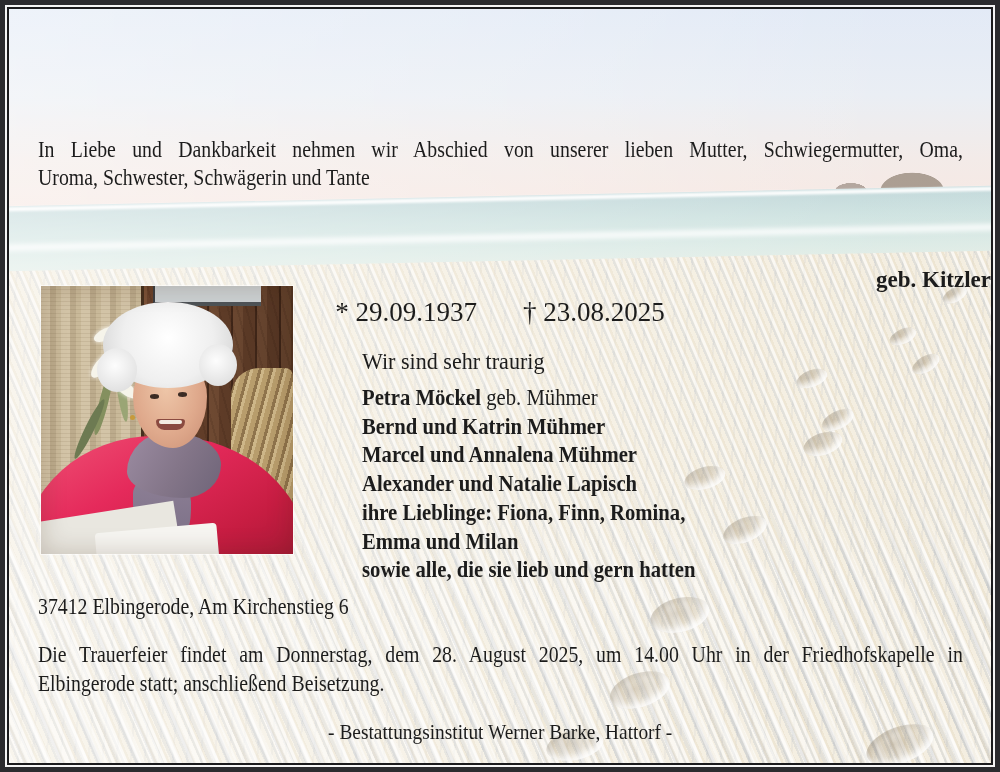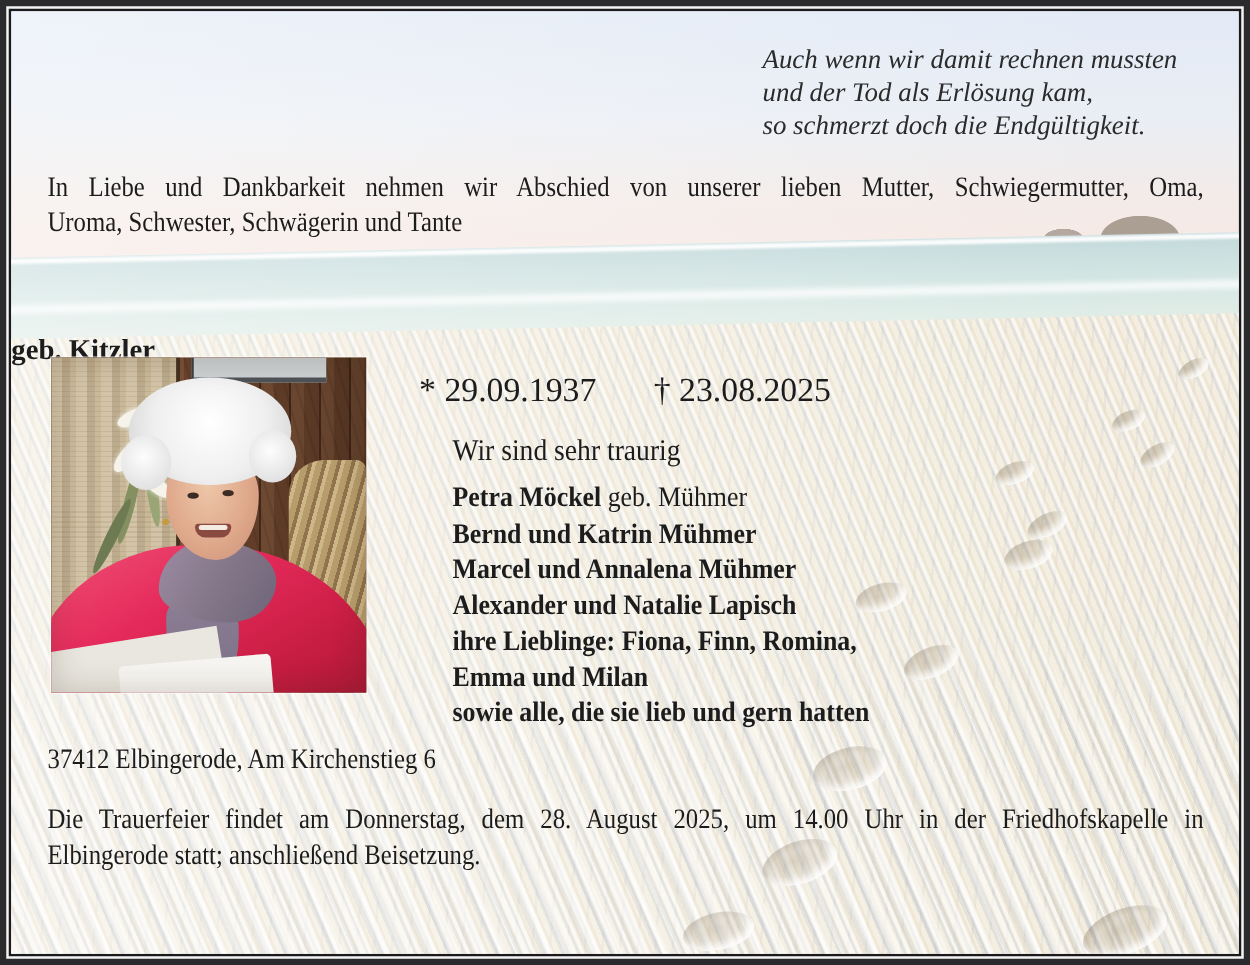--- a/index.html
+++ b/index.html
@@ -34,21 +34,21 @@
   .wash{position:absolute;inset:0;
        background:linear-gradient(90deg, rgba(255,255,255,.42) 0%, rgba(255,255,255,.22) 48%, rgba(255,255,255,.02) 88%);}
 
   
   .t{position:absolute;color:#1c1c1c;}
   .quote{left:601px;top:25px;font-size:21.5px;line-height:26.5px;font-style:italic;color:#2b2b2b;}
   .intro{left:29px;top:127px;width:1051px;font-size:22.5px;line-height:28px;
          transform:scaleX(.88);transform-origin:0 0;}
   .jline{text-align:justify;text-align-last:justify;}
   .name{left:0;top:194px;width:100%;text-align:center;font-size:51px;line-height:58px;font-weight:bold;color:#161616;}
-  .maiden{left:0;top:258px;width:100%;text-align:left;font-size:23px;font-weight:bold;}
+  .maiden{left:0;top:258px;width:100%;text-align:right;font-size:23px;font-weight:bold;}
   .dates{left:0;top:288px;width:100%;text-align:center;font-size:27px;}
   .dates .spacer{display:inline-block;width:46px;}
   .mourning{left:353px;top:339px;transform:scaleX(.92);transform-origin:0 0;width:500px;}
   .lead{font-size:24px;margin:0 0 9px 0;}
   .fam{font-size:22.5px;line-height:28.7px;font-weight:bold;}
   .fam .reg{font-weight:normal;}
   .address{left:29px;top:585px;font-size:22.5px;white-space:nowrap;transform:scaleX(.88);transform-origin:0 0;}
   .funeral{left:29px;top:632px;width:1051px;font-size:22.5px;line-height:28.5px;transform:scaleX(.88);transform-origin:0 0;}
   .credit{left:0;top:711px;width:100%;text-align:center;font-size:21.5px;}
   .credit span{display:inline-block;transform:scaleX(.9);}
@@ -128,25 +128,20 @@
       <i class="fp" style="left:794px;top:424px;width:40px;height:22px;transform:rotate(-18deg)"></i>
       <i class="fp" style="left:675px;top:458px;width:42px;height:22px;transform:rotate(-16deg)"></i>
       <i class="fp" style="left:713px;top:509px;width:46px;height:24px;transform:rotate(-22deg)"></i>
       <i class="fp" style="left:641px;top:589px;width:60px;height:34px;transform:rotate(-14deg)"></i>
       <i class="fp" style="left:600px;top:664px;width:62px;height:34px;transform:rotate(-18deg)"></i>
       <i class="fp" style="left:537px;top:721px;width:58px;height:30px;transform:rotate(-12deg)"></i>
       <i class="fp" style="left:856px;top:718px;width:70px;height:36px;transform:rotate(-20deg)"></i>
     </div>
     <div class="wash"></div>
 
-    <div class="t quote">
-      <div>Auch wenn wir damit rechnen mussten</div>
-      <div>und der Tod als Erlösung kam,</div>
-      <div>so schmerzt doch die Endgültigkeit.</div>
-    </div>
 
     <div class="t intro">
       <div class="jline">In Liebe und Dankbarkeit nehmen wir Abschied von unserer lieben  Mutter, Schwiegermutter, Oma,</div>
       <div>Uroma, Schwester, Schwägerin und Tante</div>
     </div>
 
     <div class="t maiden">geb. Kitzler</div>
     <div class="t dates">
       <span>* 29.09.1937</span><span class="spacer"></span><span>† 23.08.2025</span>
     </div>
@@ -198,15 +193,18 @@
       <div class="fam"><b>sowie alle, die sie lieb und gern hatten</b><span class="reg"></span></div>
     </div>
 
     <div class="t address">37412 Elbingerode, Am Kirchenstieg 6</div>
 
     <div class="t funeral">
       <div class="jline">Die Trauerfeier findet am Donnerstag, dem 28. August 2025, um 14.00 Uhr in der Friedhofskapelle in</div>
       <div>Elbingerode statt; anschließend Beisetzung.</div>
     </div>
 
+    <div class="t credit">
+      <span>- Bestattungsinstitut Werner Barke, Hattorf -</span>
+    </div>
 
   </div>
 </div>
 
 </body></html>

